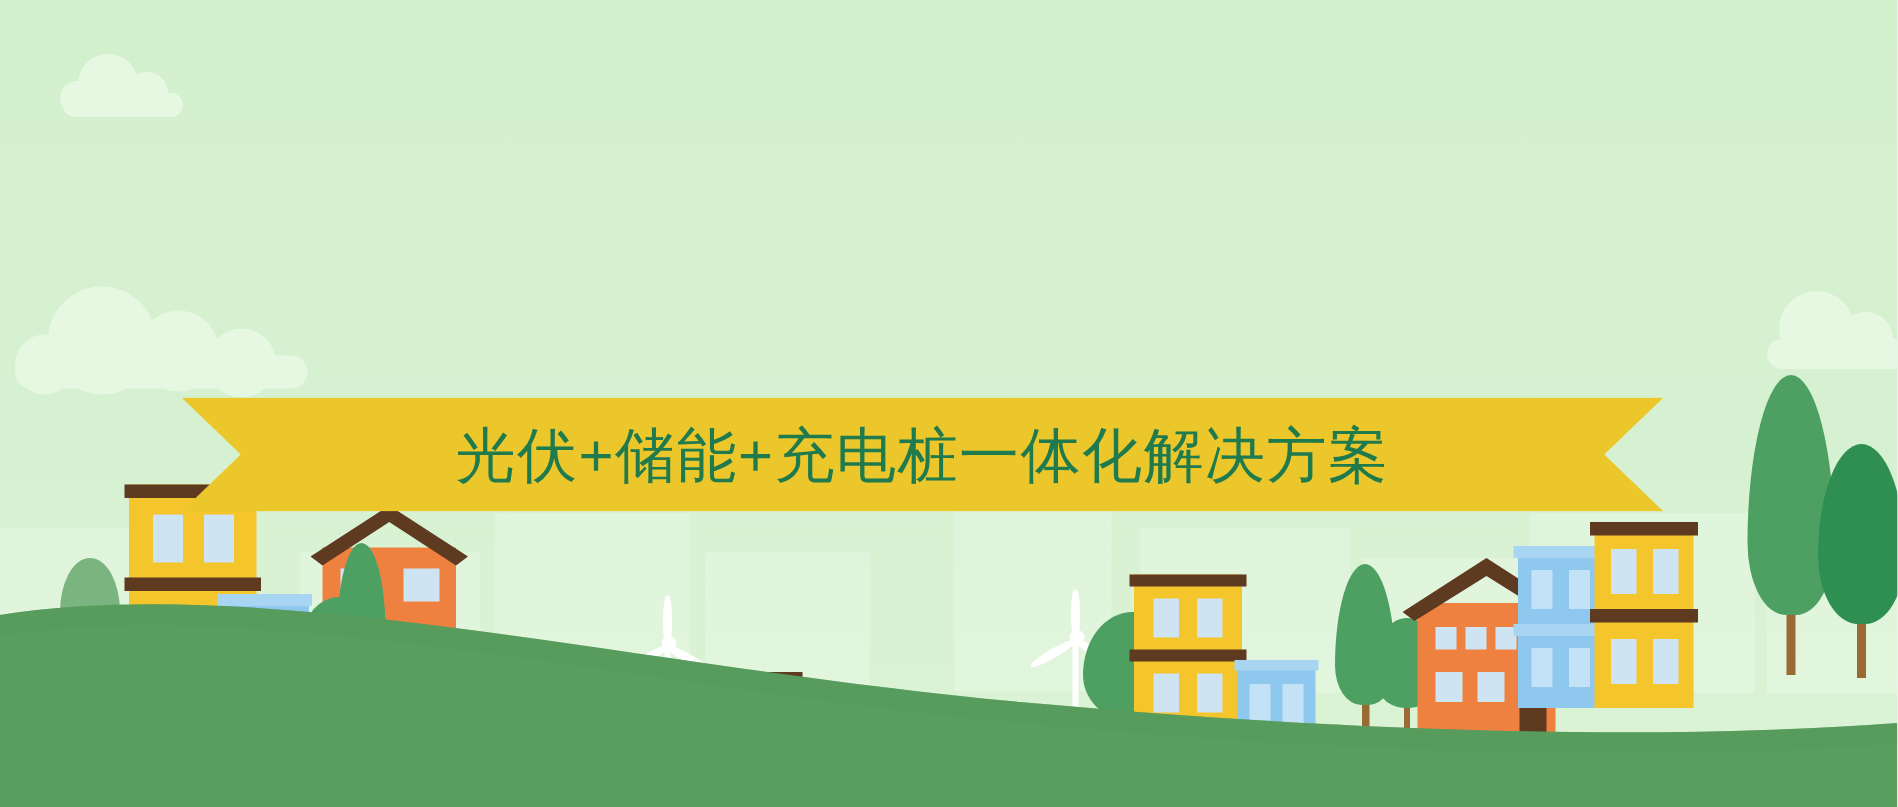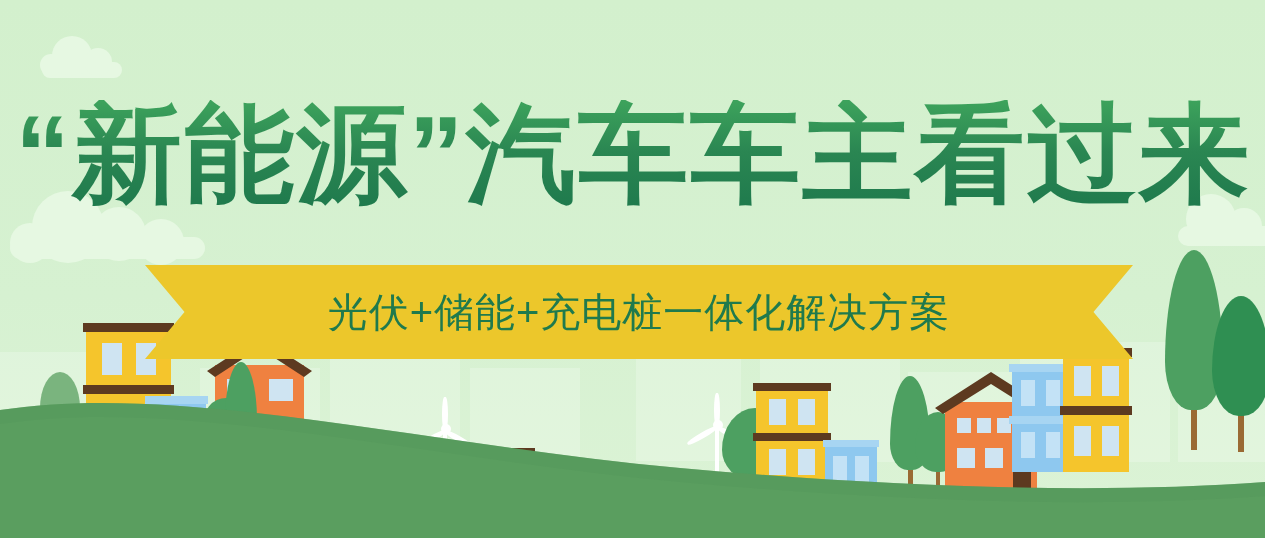--- a/index.html
+++ b/index.html
@@ -80,21 +80,21 @@
     background:linear-gradient(180deg,#3da35c 0%, #2a8652 48%, #1f7a4d 100%);
     -webkit-background-clip:text;
     background-clip:text;
     color:transparent;
     -webkit-text-fill-color:transparent;
     transform:scaleX(1.02);
   }
 
   
   #ribbon{
-    position:absolute; left:145px; top:265px; width:988px; height:94px;
+    position:absolute; left:121px; top:265px; width:988px; height:76px;
   }
   #ribbon .flag{
     position:absolute; left:0; top:0; width:100%; height:100%;
     background:#ecc72b;
     clip-path: polygon(0% 0%, 100% 0%, 96% 50%, 100% 100%, 0% 100%, 4% 50%);
   }
   #ribbon-text{
     position:absolute; left:0; top:0; width:100%; height:100%;
     display:flex; align-items:center; justify-content:center;
     color:#1f7a4d;
@@ -295,22 +295,19 @@
     <div class="canopy" style="left:0; top:0; width:58px; height:120px; background:#2f8f52; border-radius:50% 50% 46% 46% / 62% 62% 38% 38%;"></div>
   </div>
 
   <div class="hill">
     <svg width="1265" height="190" viewBox="0 0 1265 190" preserveAspectRatio="none">
       <path d="M0,62 C180,34 420,96 680,120 C900,140 1100,146 1265,134 L1265,190 L0,190 Z" fill="#5a9e5f"></path>
       <path d="M0,62 C180,34 420,96 680,120 C900,140 1100,146 1265,134 L1265,148 C1100,160 900,154 680,134 C420,110 180,48 0,76 Z" fill="#55975c" opacity="0.45"></path>
     </svg>
   </div>
 
-  <div id="title-block">
-    <div id="title-text">“新能源”汽车车主看过来</div>
-  </div>
 
   <div id="ribbon">
     <div class="flag"></div>
     <div id="ribbon-text">光伏+储能+充电桩一体化解决方案</div>
   </div>
 
 </div>
 
 </body></html>

